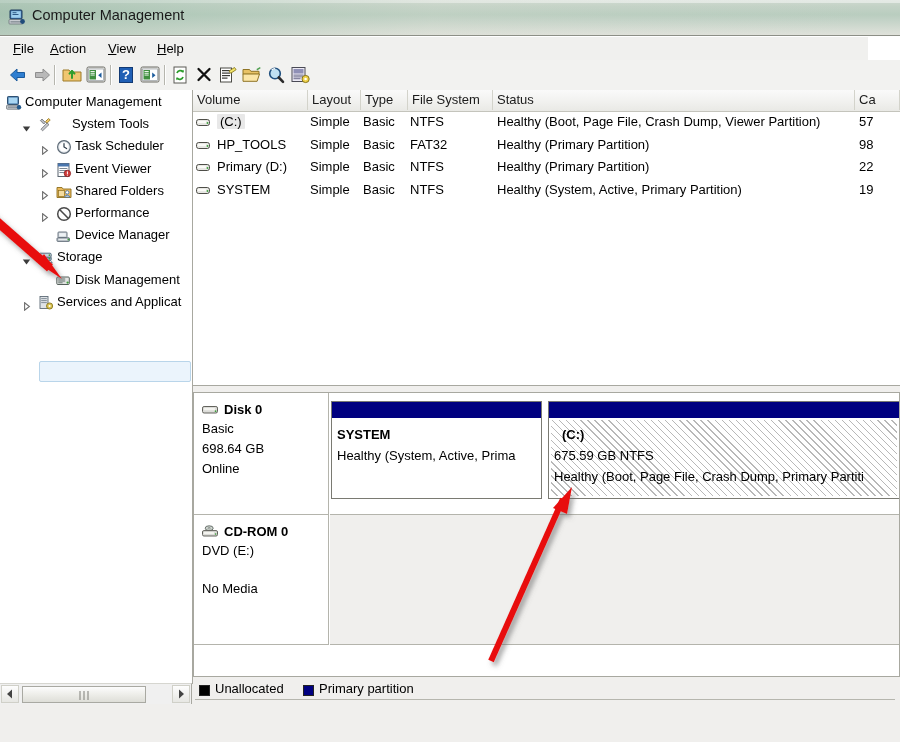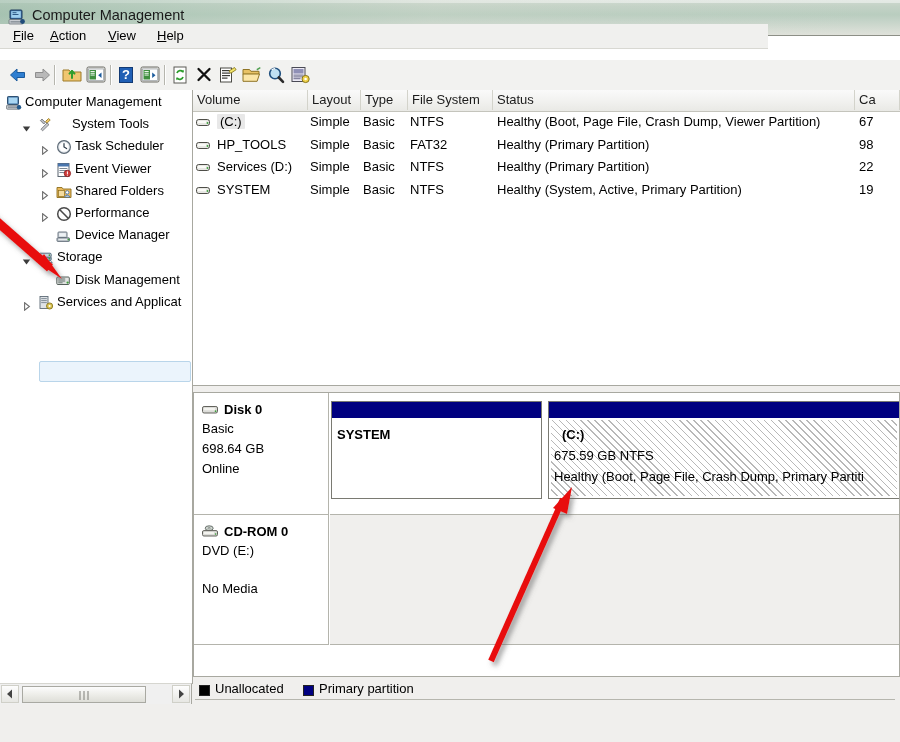--- a/index.html
+++ b/index.html
@@ -65,22 +65,22 @@
     left: 32px; top: 7px;
     font-size: 14.5px;
     color: #1a1a1a;
     z-index: 3;
     white-space: nowrap;
   }
 
   
   #menubar {
     position: absolute;
-    left: 0; top: 24px;
-    width: 768px; height: 24px;
+    left: 0; top: 37px;
+    width: 868px; height: 24px;
     background: #f0f0ee;
     border-bottom: 1px solid #d8d8d2;
   }
   .menu-item {
     position: absolute;
     top: 3px;
     height: 18px;
     padding: 1px 5px 0 5px;
     font-size: 13px;
     color: #000;
@@ -732,42 +732,42 @@
               <span class="vol-icon"><svg width="15" height="12" viewBox="0 0 15 12">
                   <rect x="0.5" y="2.5" width="13" height="6" rx="2.2" fill="#e8e8e4" stroke="#4e4e48" stroke-width="1"></rect>
                   <rect x="2" y="4" width="8" height="2" rx="0.6" fill="#fbfbf8"></rect>
                   <circle cx="11.5" cy="6" r="0.95" fill="#3f9f3f"></circle>
                 </svg></span>
               <span class="vc" style="left: 24px; max-width: 105px; overflow: hidden;"><span class="vol-name-hl">(C:)</span></span>
               <span class="vc" style="left: 117px; max-width: 53px; overflow: hidden;">Simple</span>
               <span class="vc" style="left: 170px; max-width: 47px; overflow: hidden;">Basic</span>
               <span class="vc" style="left: 217px; max-width: 85px; overflow: hidden;">NTFS</span>
               <span class="vc" style="left: 304px; max-width: 355px; overflow: hidden;">Healthy (Boot, Page File, Crash Dump, Viewer Partition)</span>
-              <span class="vc" style="left: 666px; max-width: 40px; overflow: hidden;">67</span>
+              <span class="vc" style="left: 666px; max-width: 40px; overflow: hidden;">57</span>
             </div>
             <div class="vol-row" style="top: 44.5px;">
               <span class="vol-icon"><svg width="15" height="12" viewBox="0 0 15 12">
                   <rect x="0.5" y="2.5" width="13" height="6" rx="2.2" fill="#e8e8e4" stroke="#4e4e48" stroke-width="1"></rect>
                   <rect x="2" y="4" width="8" height="2" rx="0.6" fill="#fbfbf8"></rect>
                   <circle cx="11.5" cy="6" r="0.95" fill="#3f9f3f"></circle>
                 </svg></span>
               <span class="vc" style="left: 24px; max-width: 105px; overflow: hidden;">HP_TOOLS</span>
               <span class="vc" style="left: 117px; max-width: 53px; overflow: hidden;">Simple</span>
               <span class="vc" style="left: 170px; max-width: 47px; overflow: hidden;">Basic</span>
               <span class="vc" style="left: 217px; max-width: 85px; overflow: hidden;">FAT32</span>
               <span class="vc" style="left: 304px; max-width: 355px; overflow: hidden;">Healthy (Primary Partition)</span>
               <span class="vc" style="left: 666px; max-width: 40px; overflow: hidden;">98</span>
             </div>
             <div class="vol-row" style="top: 67px;">
               <span class="vol-icon"><svg width="15" height="12" viewBox="0 0 15 12">
                   <rect x="0.5" y="2.5" width="13" height="6" rx="2.2" fill="#e8e8e4" stroke="#4e4e48" stroke-width="1"></rect>
                   <rect x="2" y="4" width="8" height="2" rx="0.6" fill="#fbfbf8"></rect>
                   <circle cx="11.5" cy="6" r="0.95" fill="#3f9f3f"></circle>
                 </svg></span>
-              <span class="vc" style="left: 24px; max-width: 105px; overflow: hidden;">Services (D:)</span>
+              <span class="vc" style="left: 24px; max-width: 105px; overflow: hidden;">Primary (D:)</span>
               <span class="vc" style="left: 117px; max-width: 53px; overflow: hidden;">Simple</span>
               <span class="vc" style="left: 170px; max-width: 47px; overflow: hidden;">Basic</span>
               <span class="vc" style="left: 217px; max-width: 85px; overflow: hidden;">NTFS</span>
               <span class="vc" style="left: 304px; max-width: 355px; overflow: hidden;">Healthy (Primary Partition)</span>
               <span class="vc" style="left: 666px; max-width: 40px; overflow: hidden;">22</span>
             </div>
             <div class="vol-row" style="top: 89.5px;">
               <span class="vol-icon"><svg width="15" height="12" viewBox="0 0 15 12">
                   <rect x="0.5" y="2.5" width="13" height="6" rx="2.2" fill="#e8e8e4" stroke="#4e4e48" stroke-width="1"></rect>
                   <rect x="2" y="4" width="8" height="2" rx="0.6" fill="#fbfbf8"></rect>
@@ -805,20 +805,21 @@
             <div class="d-line">698.64 GB</div>
             <div class="d-line">Online</div>
           </div>
 
           <div class="disk-bar-area">
 
             <div class="partition" style="left:1px; top:8px; width:211px; height:98px;">
               <div class="pbar"></div>
               <div class="pbody">
                 <div class="p-line p-name">SYSTEM</div>
+                <div class="p-line">Healthy (System, Active, Prima</div>
               </div>
             </div>
 
             <div class="partition selected" style="left:218px; top:8px; width:352px; height:98px;">
               <div class="pbar"></div>
               <div class="pbody">
                 <div class="p-line p-name p-indent">(C:)</div>
                 <div class="p-line">675.59 GB NTFS</div>
                 <div class="p-line">Healthy (Boot, Page File, Crash Dump, Primary Partiti</div>
               </div>

